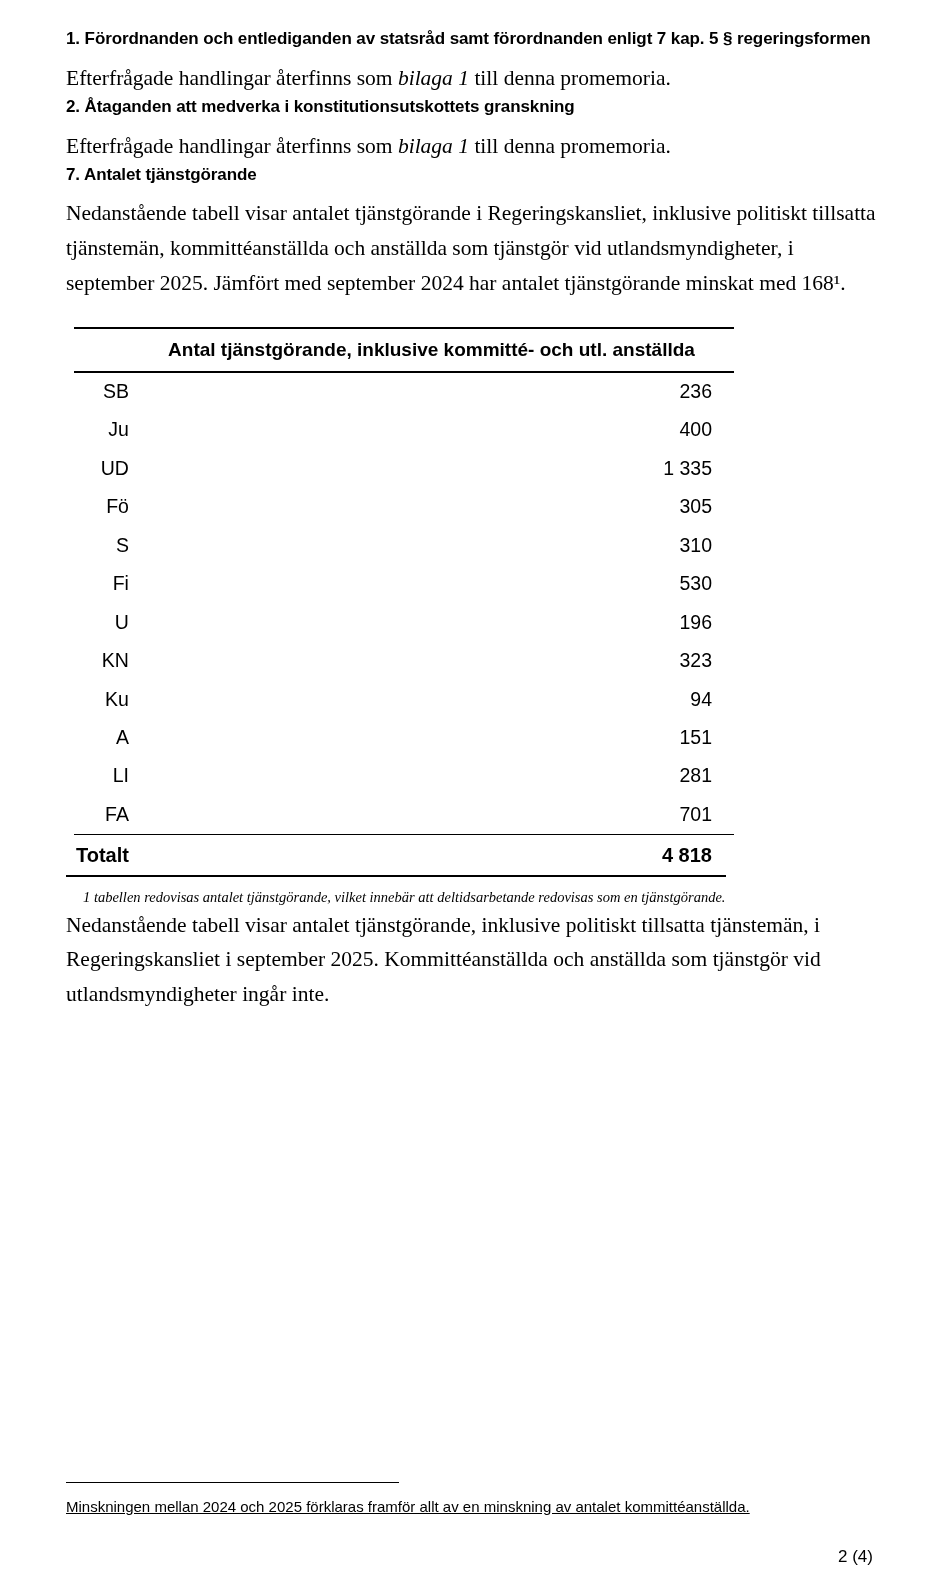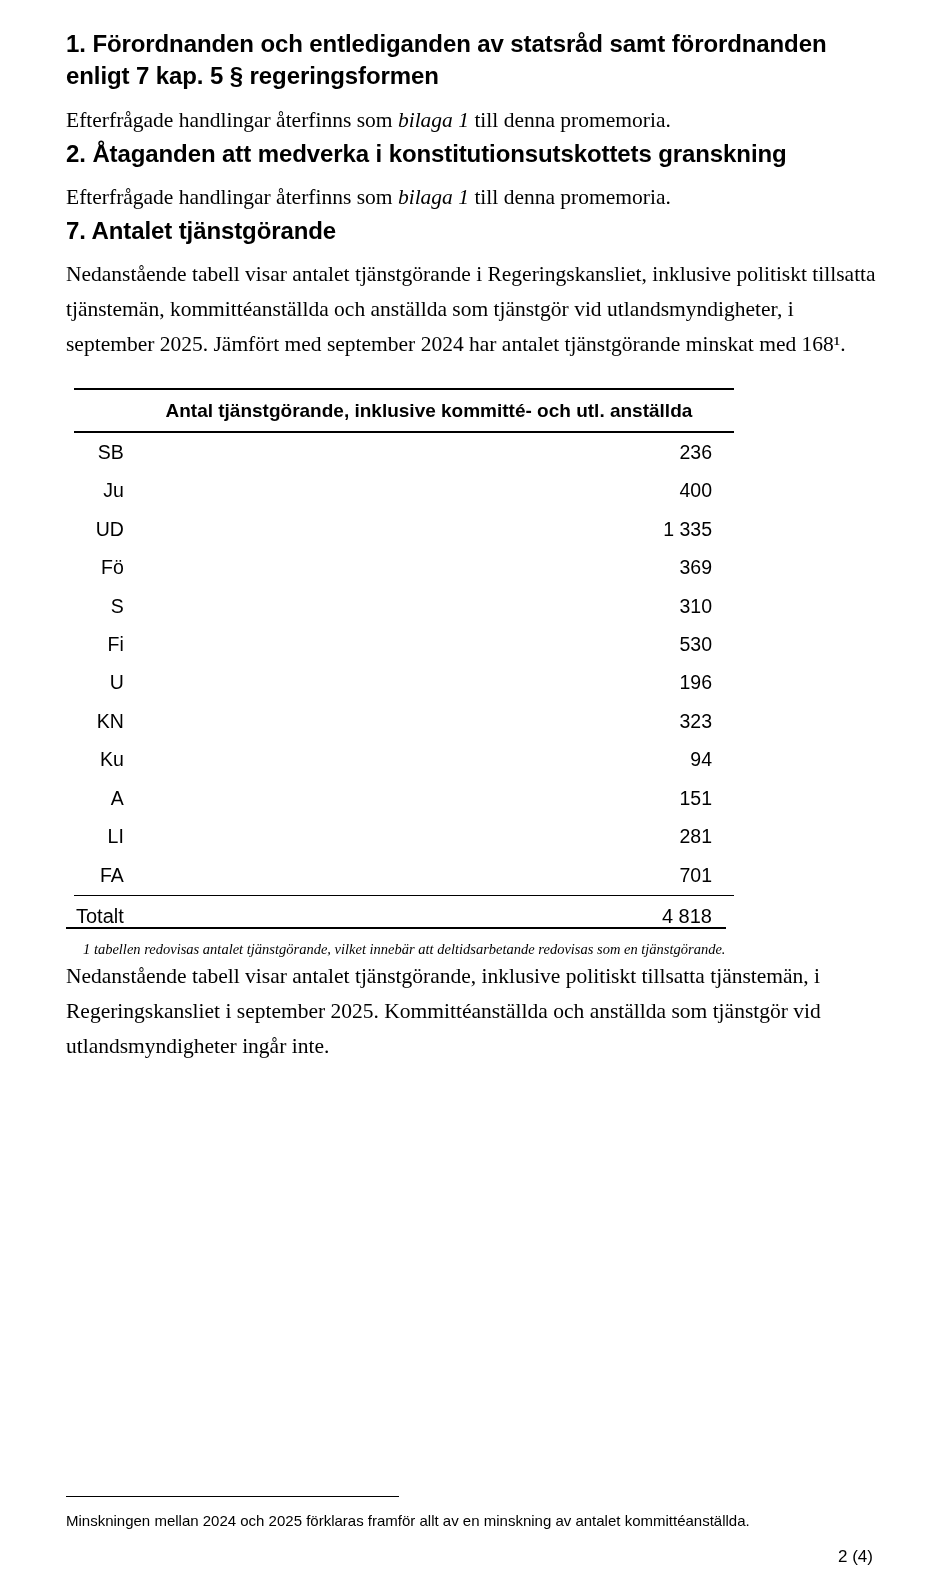--- a/index.html
+++ b/index.html
@@ -19,21 +19,21 @@
     position: absolute;
     left: 0; top: 0;
     width: 945px;
     height: 1583px;
     box-sizing: border-box;
     padding: 28px 66px 0 66px;
   }
   h2.section-heading {
     font-family: "Liberation Sans", sans-serif;
     font-weight: bold;
-    font-size: 24px;
+    font-size: 17px;
     line-height: 1.35;
     margin: 0 0 10px 0;
     letter-spacing: -0.1px;
   }
   .heading-1 { margin-top: 6px; }
   .heading-2 { margin-top: 34px; }
   .heading-3 { margin-top: 36px; }
 
   p.body-text {
     font-family: "Liberation Serif", serif;
@@ -85,25 +85,25 @@
   }
   table.count-table td.label {
     text-align: right;
     padding-left: 2px;
   }
   table.count-table td.value {
     text-align: right;
     padding-right: 22px;
   }
   table.count-table tr.total-row td {
-    font-weight: normal;
+    font-weight: bold;
     font-size: 20px;
     border-top: 1.6px solid #000;
     padding-top: 9px;
-    padding-bottom: 0;
+    padding-bottom: 9px;
   }
   table.count-table tr.last-data-row td {
     padding-bottom: 9px;
   }
   .table-bottom-rule {
     width: 660px;
     height: 0;
     border-bottom: 2.3px solid #000;
   }
 
@@ -117,22 +117,23 @@
   }
 
   .after-table-para {
     margin-top: 42px;
   }
 
   
   .footnote-area {
     position: absolute;
     left: 66px;
-    bottom: 52px;
+    bottom: 66px;
     width: 815px;
+    text-decoration: underline;
   }
   .footnote-rule {
     width: 333px;
     height: 0;
     border-bottom: 1.7px solid #000;
     margin-bottom: 14px;
   }
   .footnote-text {
     font-family: "Liberation Sans", sans-serif;
     font-size: 15px;
@@ -178,21 +179,21 @@
         <tr>
           <td class="label">Ju</td>
           <td class="value">400</td>
         </tr>
         <tr>
           <td class="label">UD</td>
           <td class="value">1 335</td>
         </tr>
         <tr>
           <td class="label">Fö</td>
-          <td class="value">369</td>
+          <td class="value">305</td>
         </tr>
         <tr>
           <td class="label">S</td>
           <td class="value">310</td>
         </tr>
         <tr>
           <td class="label">Fi</td>
           <td class="value">530</td>
         </tr>
         <tr>

